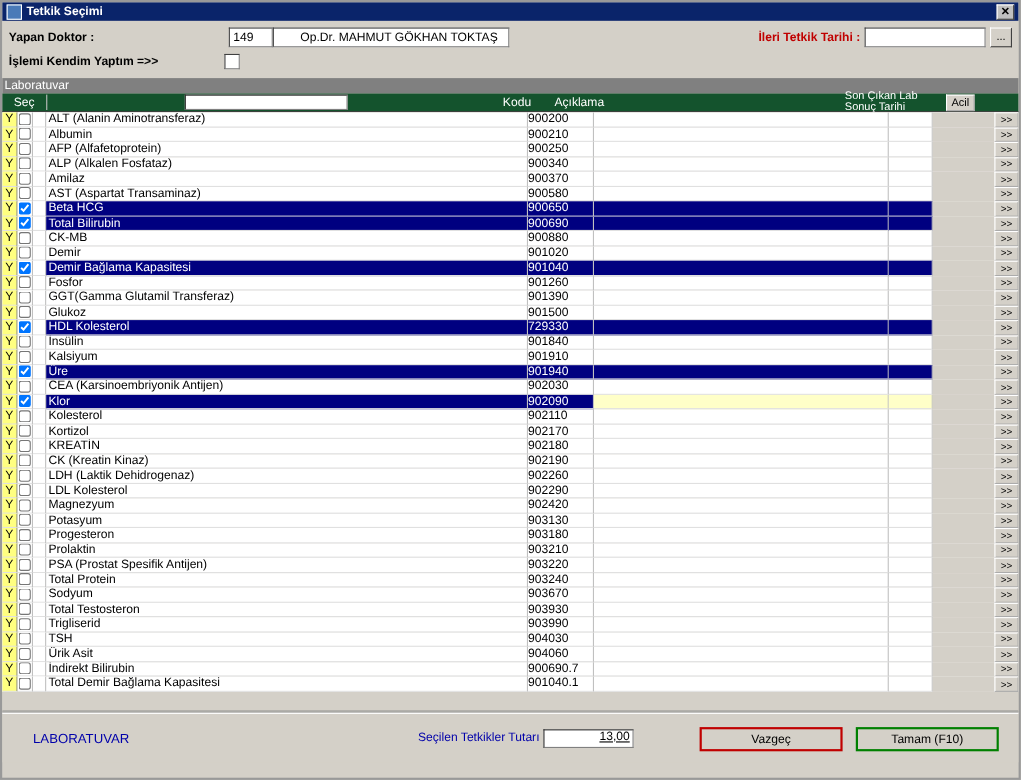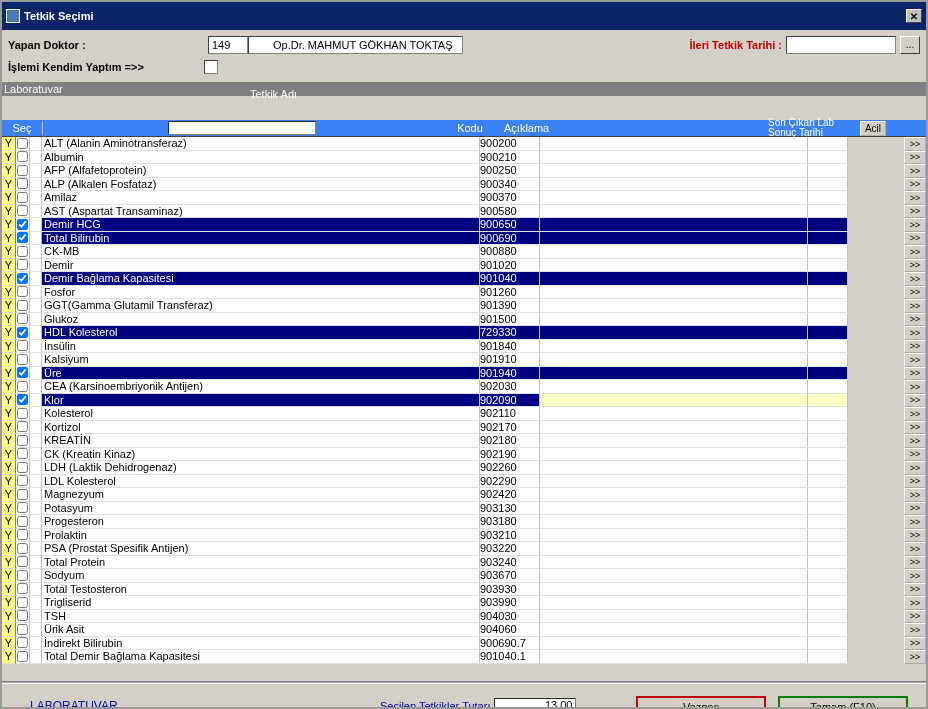--- a/index.html
+++ b/index.html
@@ -1,33 +1,33 @@
 <!DOCTYPE html>
 <html><head>
 <meta charset="utf-8">
 <style>
 * { box-sizing: border-box; margin: 0; padding: 0; }
 body { font-family: "Tahoma", Arial, sans-serif; font-size: 11px; background: #d4d0c8; width: 928px; height: 709px; overflow: hidden; border: 2px solid #999; }
-.titlebar { background: linear-gradient(to right, #0a246a, #0a246a); color: #fff; height: 28px; display: flex; align-items: center; padding: 0 4px; font-weight: bold; }
+.titlebar { background: linear-gradient(to right, #0a246a, #0a246a); color: #fff; height: 17px; display: flex; align-items: center; padding: 0 4px; font-weight: bold; }
 .titlebar .title-icon { width: 14px; height: 14px; background: #4a7ab8; margin-right: 4px; border: 1px solid #fff; }
 .titlebar .title-text { flex: 1; }
 .close-btn { width: 16px; height: 14px; background: #c0c0c0; border: 1px solid #fff; border-right-color: #404040; border-bottom-color: #404040; display: flex; align-items: center; justify-content: center; font-size: 10px; color: #000; cursor: pointer; }
 .header-area { background: #d4d0c8; padding: 4px 6px; }
 .row { display: flex; align-items: center; height: 22px; }
 .label { font-size: 11px; }
 .bold { font-weight: bold; }
 .red { color: #c00000; }
 .navy { color: #0000aa; }
 .input-box { background: #fff; border: 1px solid #808080; border-top-color: #404040; border-left-color: #404040; height: 18px; padding: 0 3px; font-size: 11px; }
 .input-id { width: 40px; margin-left: 10px; }
 .input-doctor { width: 215px; padding-left: 24px; }
 .input-date { width: 110px; margin-left: 4px; }
 .btn-small { width: 20px; height: 18px; background: #d4d0c8; border: 1px solid #fff; border-right-color: #404040; border-bottom-color: #404040; font-size: 10px; cursor: pointer; text-align: center; line-height: 14px; }
 .chk { width: 14px; height: 14px; background: #fff; border: 1px solid #808080; border-top-color: #404040; border-left-color: #404040; margin-left: 6px; }
-.grid-header { background: #3b82f6; color: #fff; display: flex; height: 17px; align-items: center; font-size: 11px; border-bottom: 1px solid #404040; margin-top: 24px; }
+.grid-header { background: #14532d; color: #fff; display: flex; height: 17px; align-items: center; font-size: 11px; border-bottom: 1px solid #404040; }
 .grid-header-top { background: #808080; color: #fff; height: 14px; display: flex; align-items: center; padding-left: 2px; font-size: 11px; }
 .gh-name { flex: 0 0 398px; border-left: 1px solid #c0c0c0; text-align: center; }
 .gh-kodu { flex: 0 0 60px; text-align: center; }
 .gh-aciklama { flex: 0 0 268px; padding-left: 4px; }
 .gh-sontarih { flex: 0 0 70px; text-align: left; }
 .search-input { flex: 0 0 440px; height: 15px; border: 1px inset #808080; background: #fff; font-size: 11px; padding: 0 2px; }
 .grid-body { height: 545px; overflow-y: scroll; background: #d4d0c8; border-bottom: 1px solid #808080; }
 .grid-row { display: flex; height: 13.5px; background: #fff; font-size: 11px; align-items: stretch; }
 .grid-row > div { border-right: 1px solid #c0c0c0; border-bottom: 1px solid #e0e0e0; display: flex; align-items: center; overflow: hidden; white-space: nowrap; }
 .c-y { width: 14px; background: #ffff80; color: #000; justify-content: center; border-right: 1px solid #808080 !important; }
@@ -174,21 +174,21 @@
       <div class="c-sontarih"></div>
       <div class="c-spacer"></div>
       <div class="c-btn">&gt;&gt;</div>
     </div>
     <div class="grid-row row-selected">
       <div class="c-y">Y</div>
       <div class="c-chk">
         <input type="checkbox" checked="" style="">
       </div>
       <div class="c-gap"></div>
-      <div class="c-name">Demir HCG</div>
+      <div class="c-name">Beta HCG</div>
       <div class="c-kodu">900650</div>
       <div class="c-aciklama"></div>
       <div class="c-sontarih"></div>
       <div class="c-spacer"></div>
       <div class="c-btn">&gt;&gt;</div>
     </div>
     <div class="grid-row row-selected">
       <div class="c-y">Y</div>
       <div class="c-chk">
         <input type="checkbox" checked="" style="">

